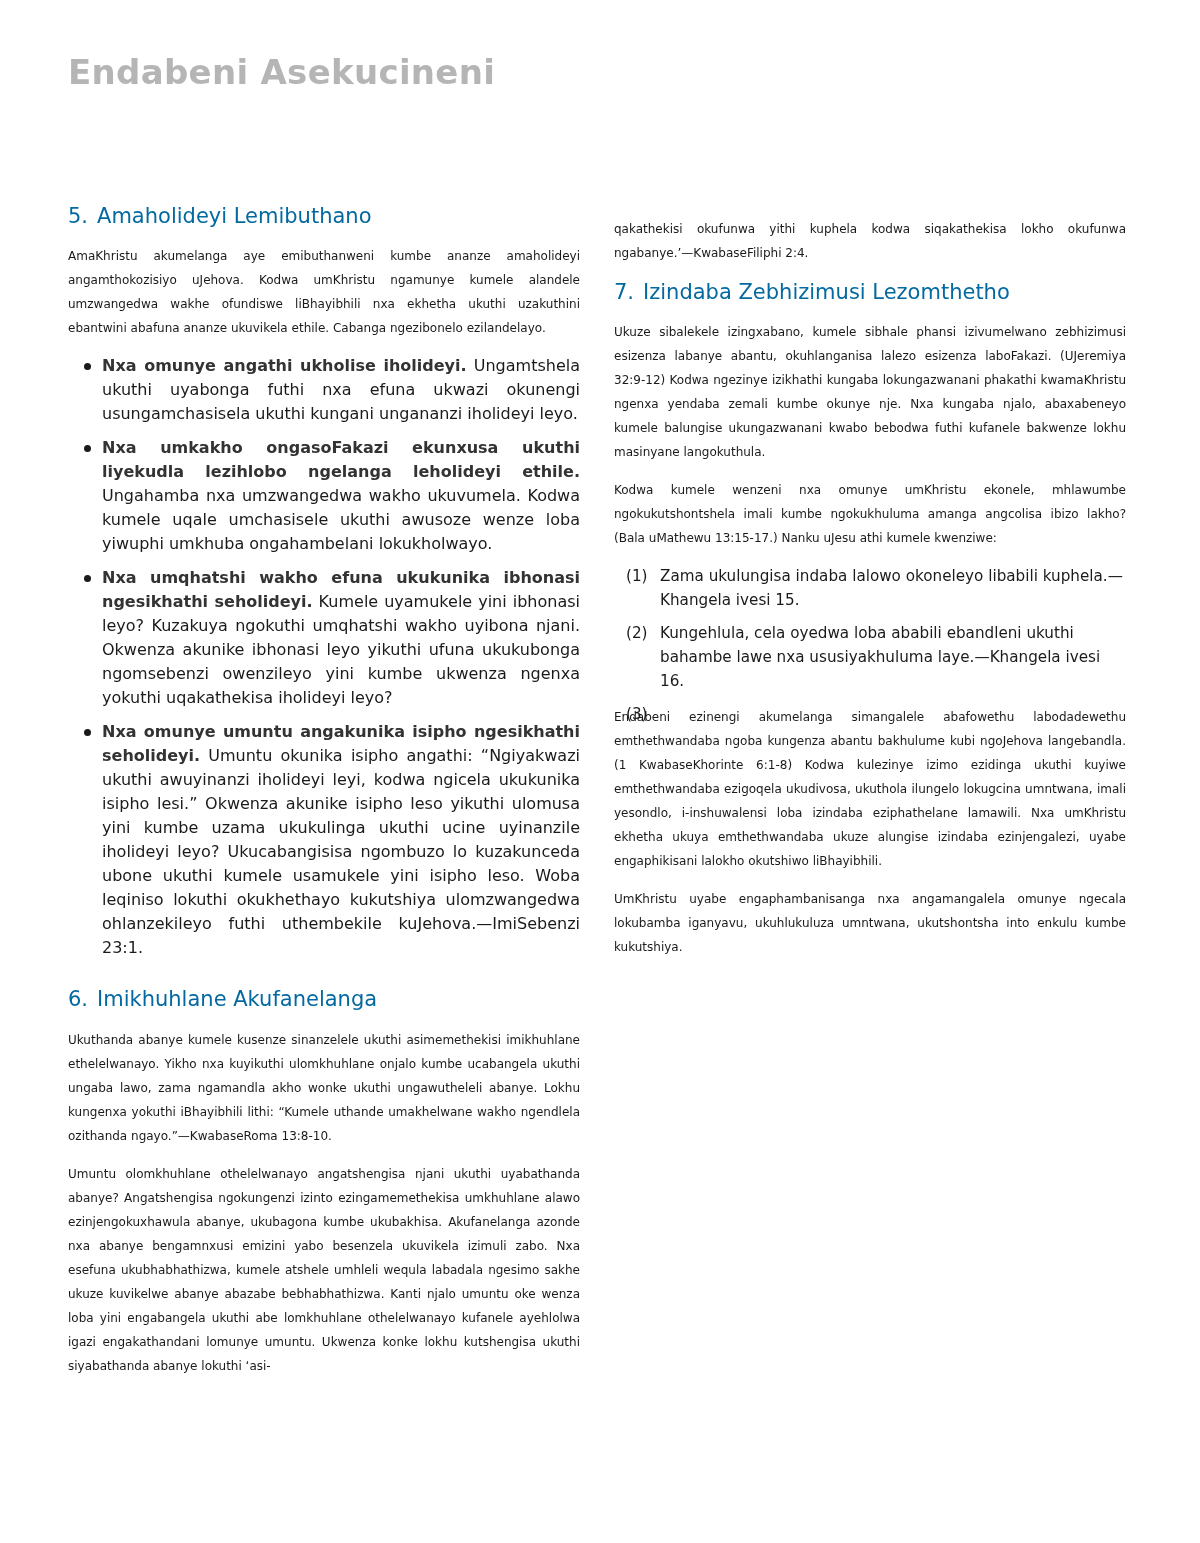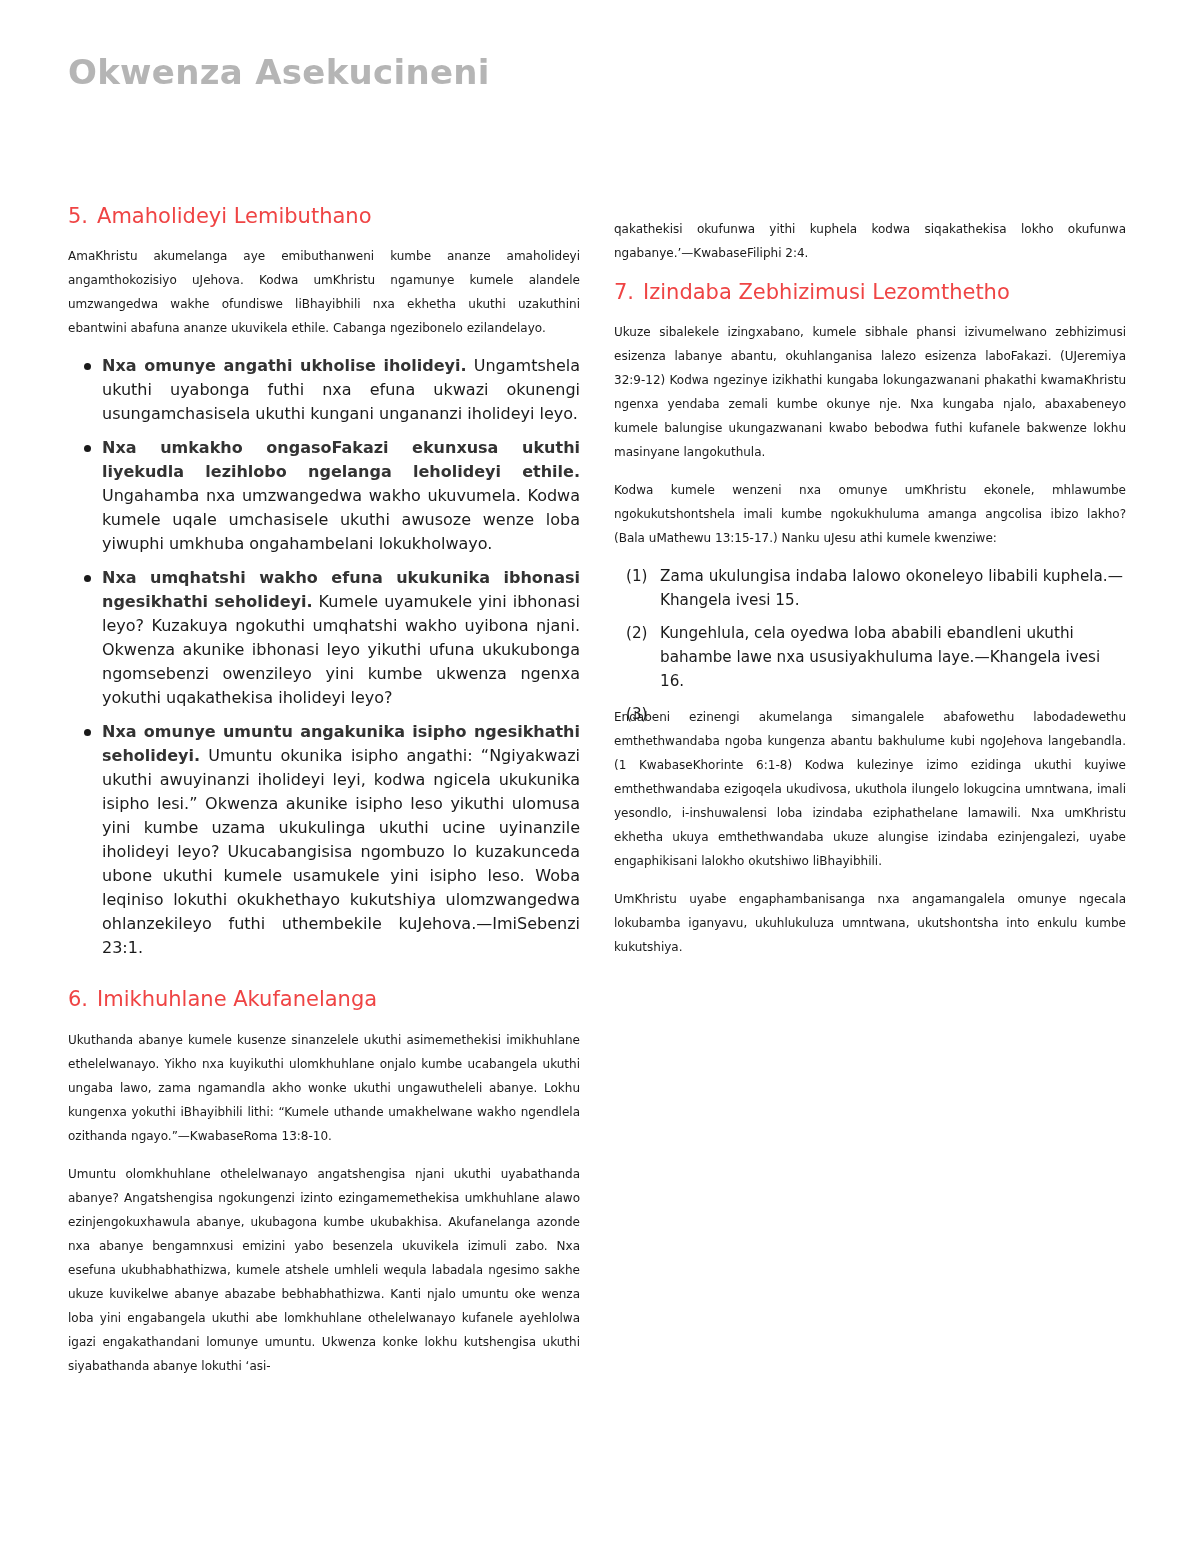--- a/index.html
+++ b/index.html
@@ -5,41 +5,41 @@
   html, body { margin: 0; padding: 0; background: #ffffff; }
   body { width: 1200px; height: 1543px; position: relative; overflow: hidden;
          font-family: "DejaVu Sans", sans-serif; color: #1a1a1a; }
   .page-title { position: absolute; left: 68px; top: 52px; margin: 0;
          font-family: "DejaVu Sans", sans-serif; font-weight: bold; font-size: 34px;
          color: #b5b5b5; letter-spacing: 0.3px; }
   .col { position: absolute; top: 203px; width: 512px; }
   .col-left { left: 68px; }
   .col-right { left: 614px; top: 205px; }
   h2 { margin: 0 0 14px 0; font-family: "DejaVu Sans", sans-serif; font-weight: normal;
-       font-size: 21px; color: #ef4444; line-height: 1.3; }
+       font-size: 21px; color: #0369a1; line-height: 1.3; }
   h2 .num { margin-right: 9px; }
   p { margin: 12px 0 14px 0; font-size: 12px; line-height: 24px; text-align: justify;
       hyphens: auto; }
   ul.bullets { list-style: none; margin: 0 0 14px 0; padding: 0; }
   ul.bullets li { position: relative; padding-left: 34px; margin-bottom: 10px;
       font-size: 16px; line-height: 24px; text-align: justify; }
   ul.bullets li .dot { position: absolute; left: 16px; top: 9px; width: 7px; height: 7px;
       border-radius: 50%; background: #1a1a1a; }
   ul.bullets li b { font-weight: bold; color: #333; }
   ol.steps { list-style: none; margin: 0 0 12px 0; padding: 0; }
   ol.steps li { position: relative; padding-left: 46px; margin-bottom: 9px;
       font-size: 15.2px; line-height: 24px; }
   ol.steps li .marker { position: absolute; left: 12px; top: 0; }
   .sec6 { margin-top: 26px; }
   .sec7 { margin-top: 8px; }
 </style>
 </head>
 <body>
 
-<h1 class="page-title">Okwenza Asekucineni</h1>
+<h1 class="page-title">Endabeni Asekucineni</h1>
 
 <div class="col col-left">
   <section>
     <h2><span class="num">5.</span><span>Amaholideyi Lemibuthano</span></h2>
     <p>AmaKhristu akumelanga aye emibuthanweni kumbe ananze amaholideyi angamthokozisiyo uJehova. Kodwa umKhristu ngamunye kumele alandele umzwangedwa wakhe ofundiswe liBhayibhili nxa ekhetha ukuthi uzakuthini ebantwini abafuna ananze ukuvikela ethile. Cabanga ngezibonelo ezilandelayo.</p>
     <ul class="bullets">
       <li><span class="dot"></span><b>Nxa omunye angathi ukholise iholideyi.</b><span> Ungamtshela ukuthi uyabonga futhi nxa efuna ukwazi okunengi usungamchasisela ukuthi kungani ungananzi iholideyi leyo.</span></li>
       <li><span class="dot"></span><b>Nxa umkakho ongasoFakazi ekunxusa ukuthi liyekudla lezihlobo ngelanga leholideyi ethile.</b><span> Ungahamba nxa umzwangedwa wakho ukuvumela. Kodwa kumele uqale umchasisele ukuthi awusoze wenze loba yiwuphi umkhuba ongahambelani lokukholwayo.</span></li>
       <li><span class="dot"></span><b>Nxa umqhatshi wakho efuna ukukunika ibhonasi ngesikhathi seholideyi.</b><span> Kumele uyamukele yini ibhonasi leyo? Kuzakuya ngokuthi umqhatshi wakho uyibona njani. Okwenza akunike ibhonasi leyo yikuthi ufuna ukukubonga ngomsebenzi owenzileyo yini kumbe ukwenza ngenxa yokuthi uqakathekisa iholideyi leyo?</span></li>
       <li><span class="dot"></span><b>Nxa omunye umuntu angakunika isipho ngesikhathi seholideyi.</b><span> Umuntu okunika isipho angathi: “Ngiyakwazi ukuthi awuyinanzi iholideyi leyi, kodwa ngicela ukukunika isipho lesi.” Okwenza akunike isipho leso yikuthi ulomusa yini kumbe uzama ukukulinga ukuthi ucine uyinanzile iholideyi leyo? Ukucabangisisa ngombuzo lo kuzakunceda ubone ukuthi kumele usamukele yini isipho leso. Woba leqiniso lokuthi okukhethayo kukutshiya ulomzwangedwa ohlanzekileyo futhi uthembekile kuJehova.—ImiSebenzi 23:1.</span></li>

